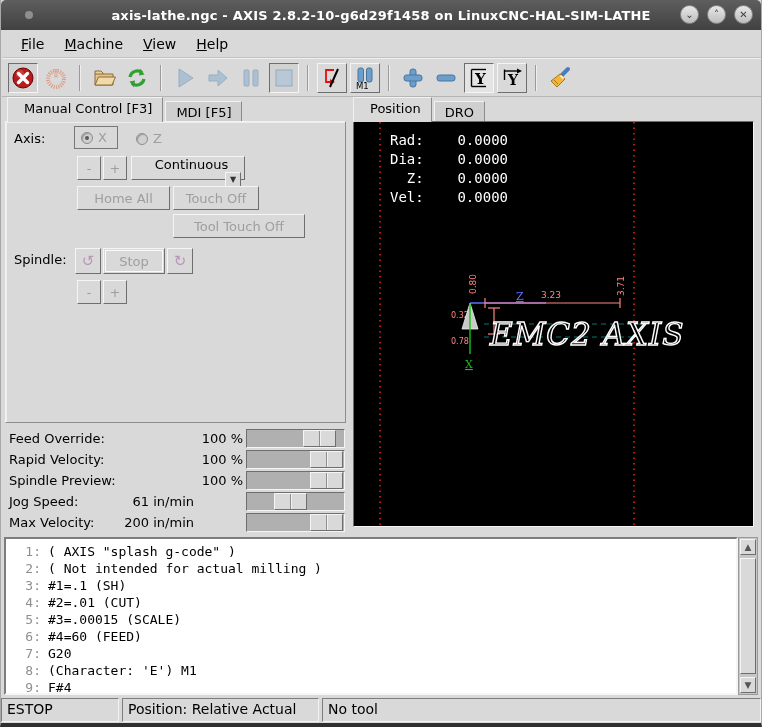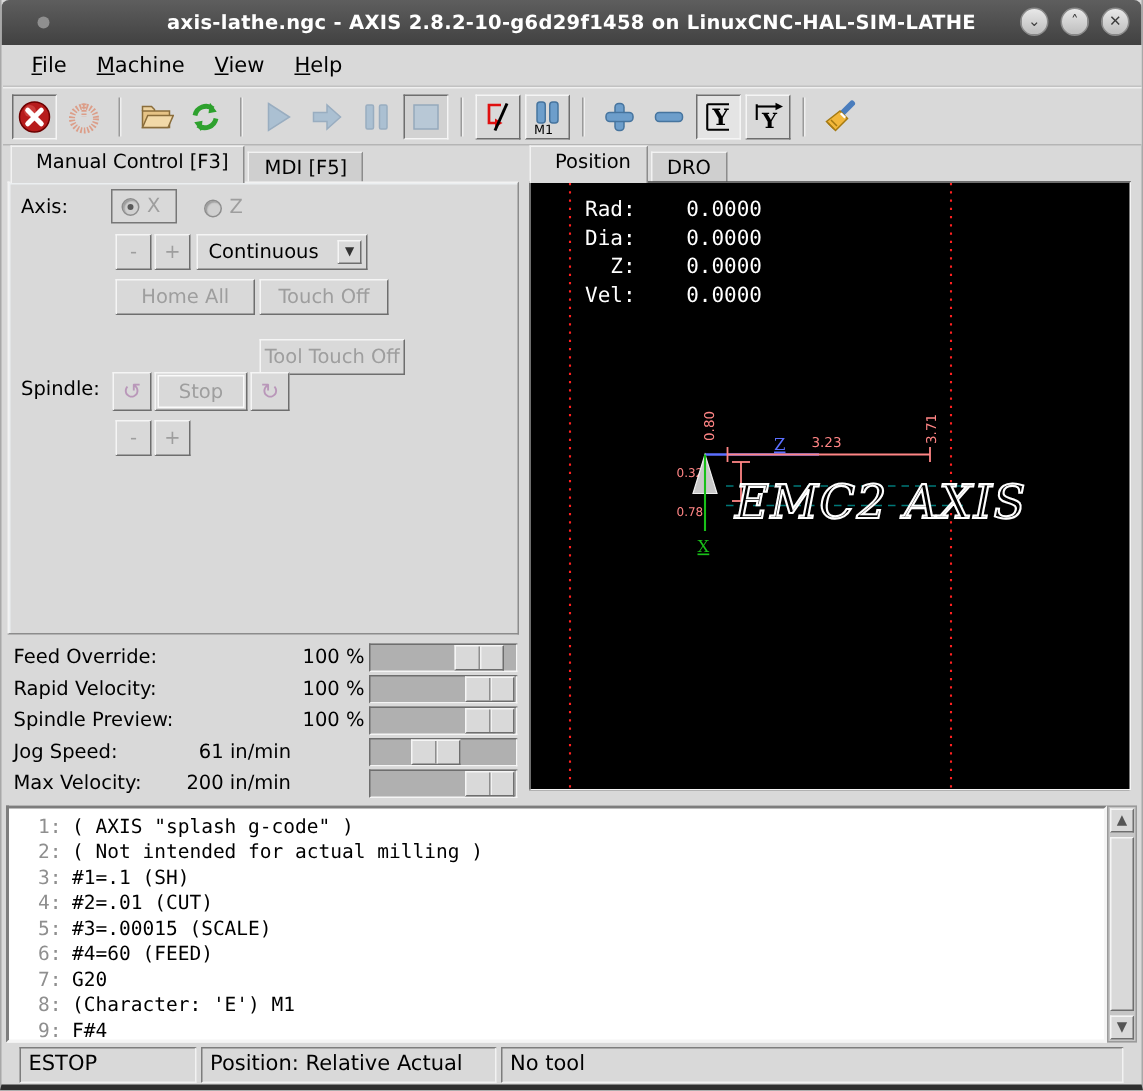--- a/index.html
+++ b/index.html
@@ -89,21 +89,21 @@
 
   
   .vscroll { position:absolute; left:737px; top:537px; width:20px; height:158px; background:#c6c6c6;
     border:1px solid #9a9a9a; }
   .sb-arrow { position:absolute; left:1px; width:16px; height:16px; background:#d9d9d9;
     border:1px solid; border-color:#f5f5f5 #6e6e6e #6e6e6e #f5f5f5; font-size:9px; color:#555; text-align:center; line-height:14px; }
   .sb-thumb { position:absolute; left:1px; top:20px; width:16px; height:116px; background:#d9d9d9;
     border:1px solid; border-color:#f5f5f5 #6e6e6e #6e6e6e #f5f5f5; }
 
   
-  .statusbar { position:absolute; left:0; top:697px; width:760px; height:26px; display:flex; gap:3px; padding:1px 12px; }
+  .statusbar { position:absolute; left:0; top:697px; width:760px; height:26px; display:flex; gap:3px; padding:1px 0; }
   .status-cell { border:1px solid; border-color:#7d7d7d #f2f2f2 #f2f2f2 #7d7d7d; background:#d9d9d9;
     font-size:14px; padding:2px 5px; white-space:nowrap; overflow:hidden; }
   .sc-estop { width:118px; }
   .sc-tool { flex:1; }
   .sc-pos { width:197px; }
 </style>
 </head>
 <body>
 
 <div class="window">
@@ -243,28 +243,28 @@
       <span class="radio on"></span>
       <span class="radio-lbl">X</span>
     </div>
     <div class="radio-wrap" style="left:130px; top:9px;">
       <span class="radio"></span>
       <span class="radio-lbl">Z</span>
     </div>
 
     <div class="btn disabled" style="left:71px; top:34px; width:24px; height:24px;">-</div>
     <div class="btn disabled" style="left:97px; top:34px; width:24px; height:24px;">+</div>
-    <div class="dropdown" style="left:125px; top:34px; width:114px; height:24px;">
+    <div class="dropdown" style="left:125px; top:34px; width:114px; height:24px;flex-direction:column;">
       <span>Continuous</span>
       <span class="dd-arrow">▼</span>
     </div>
 
     <div class="btn disabled" style="left:71px; top:64px; width:93px; height:24px;">Home All</div>
     <div class="btn disabled" style="left:167px; top:64px; width:86px; height:24px;">Touch Off</div>
-    <div class="btn disabled" style="left:167px; top:104px; width:97px; height:24px;">Tool Touch Off</div>
+    <div class="btn disabled" style="left:167px; top:92px; width:132px; height:24px;">Tool Touch Off</div>
 
     <span class="lbl" style="left:8px; top:130px;">Spindle:</span>
     <div class="btn" style="left:69px; top:126px; width:26px; height:26px;">
       <span class="spin-icon">↺</span>
     </div>
     <div class="btn disabled" style="left:97px; top:126px; width:62px; height:26px; outline:1px solid #fafafa; outline-offset:-3px;">Stop</div>
     <div class="btn" style="left:161px; top:126px; width:26px; height:26px;">
       <span class="spin-icon">↻</span>
     </div>
     <div class="btn disabled" style="left:71px; top:158px; width:24px; height:24px;">-</div>

